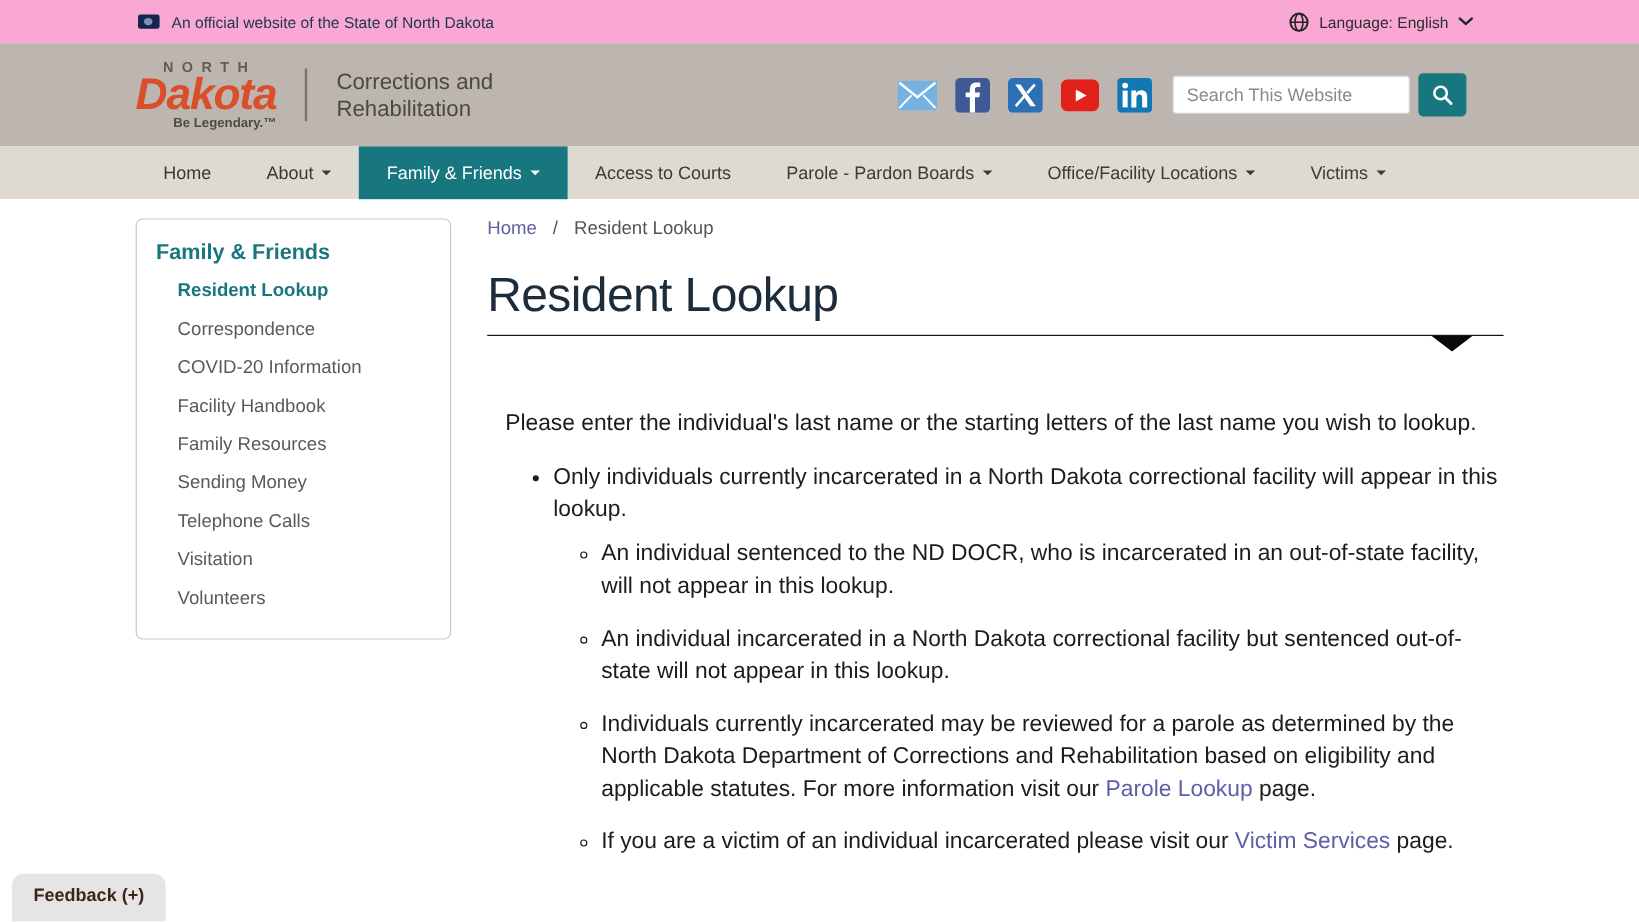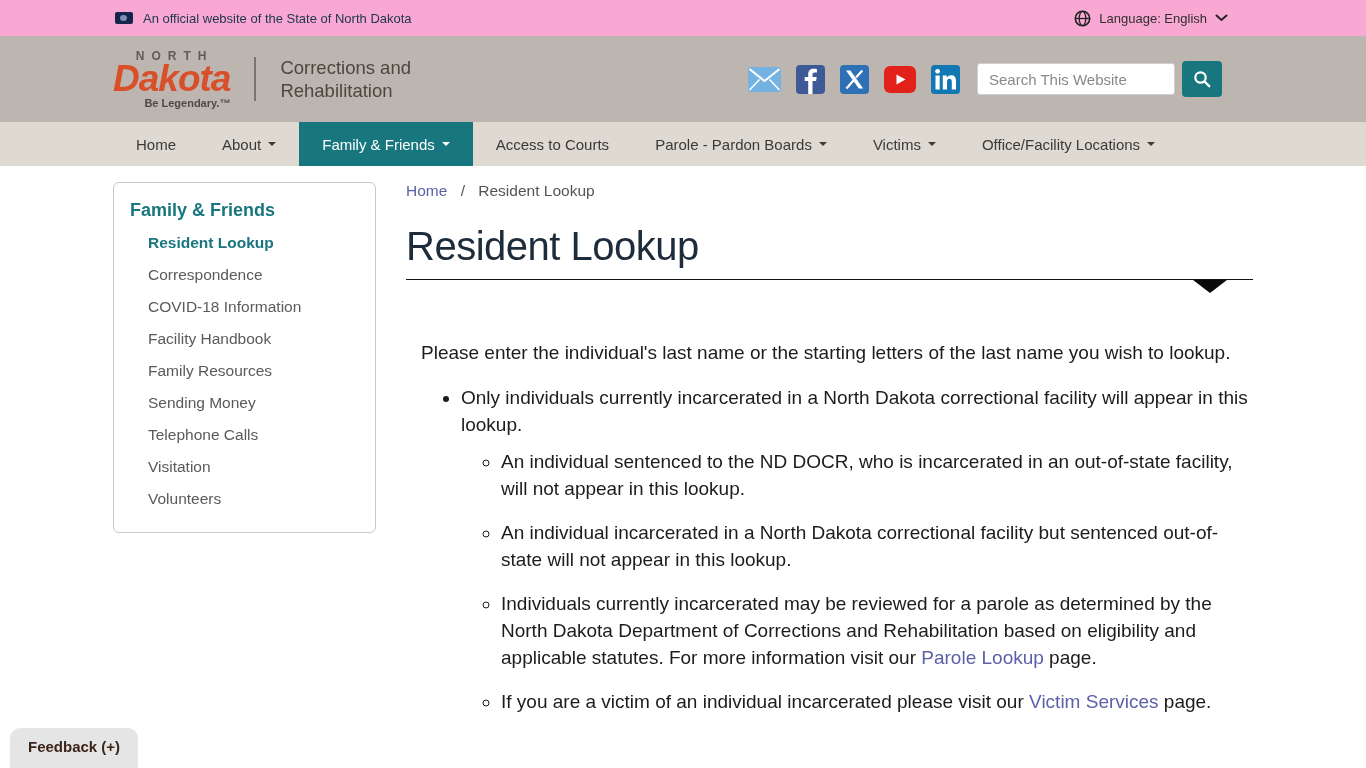--- a/index.html
+++ b/index.html
@@ -220,37 +220,37 @@
       <span class="caret"></span>
   </div>
   <div class="nav-item">
     <span>Access to Courts</span>
   </div>
   <div class="nav-item">
     <span>Parole - Pardon Boards</span>
       <span class="caret"></span>
   </div>
   <div class="nav-item">
+    <span>Office/Facility Locations</span>
+      <span class="caret"></span>
+  </div>
+  <div class="nav-item">
     <span>Victims</span>
-      <span class="caret"></span>
-  </div>
-  <div class="nav-item">
-    <span>Office/Facility Locations</span>
       <span class="caret"></span>
   </div>
 </div>
 
 <div class="content">
 
   <div class="sidebar">
     <div class="sidebar-title">Family &amp; Friends</div>
     <ul class="sidebar-list">
       <li class="active">Resident Lookup</li>
       <li>Correspondence</li>
-      <li>COVID-18 Information</li>
+      <li>COVID-20 Information</li>
       <li>Facility Handbook</li>
       <li>Family Resources</li>
       <li>Sending Money</li>
       <li>Telephone Calls</li>
       <li>Visitation</li>
       <li>Volunteers</li>
     </ul>
   </div>
 
   <div class="main">

